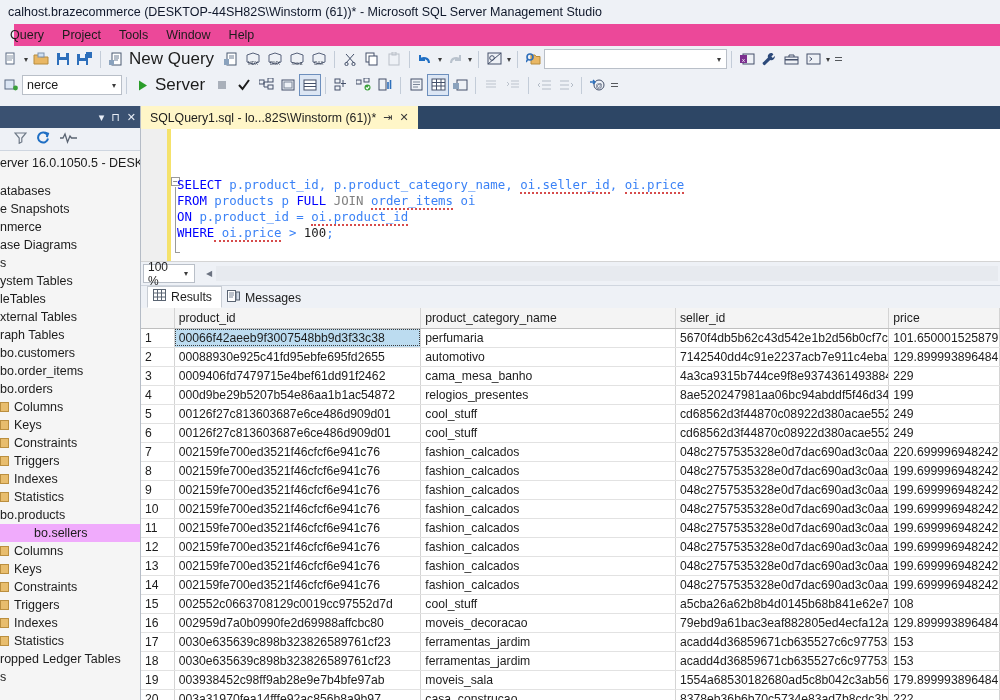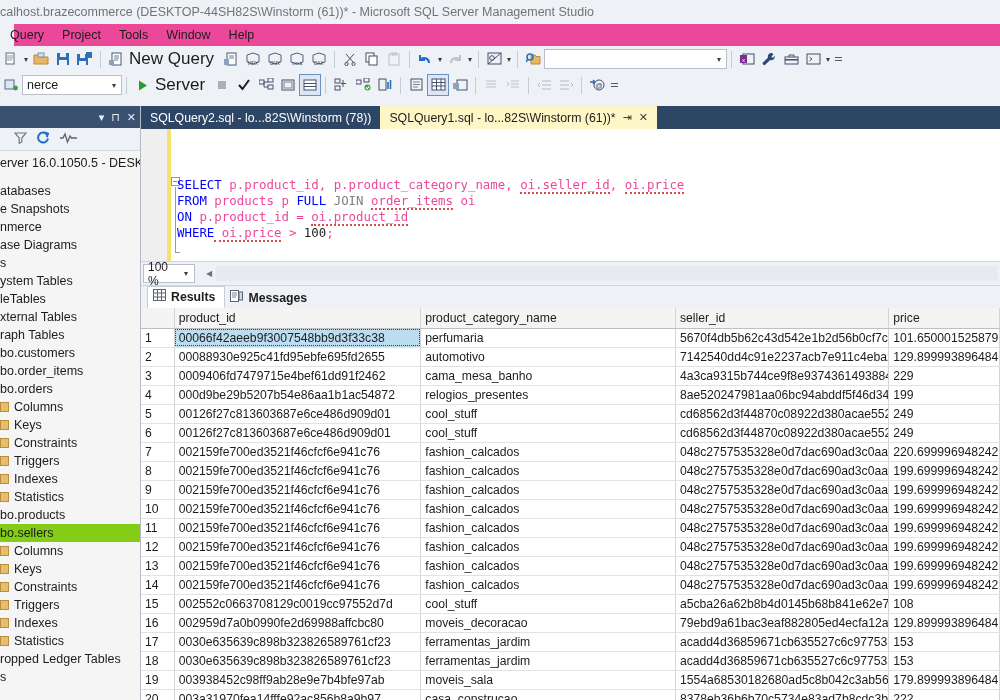--- a/index.html
+++ b/index.html
@@ -11,22 +11,22 @@
     font-size: 12px;
     color: #1e1e1e;
     background: #eef1f6;
   }
   #app { position: relative; width: 1000px; height: 700px; background: #eef1f6; }
 
   
   .titlebar {
     height: 24px; line-height: 24px;
     background: #eef1f6;
-    font-size: 12.5px; color: #737373;
-    padding-left: 0px;
+    font-size: 12.5px; color: #0f172a;
+    padding-left: 8px;
     white-space: nowrap;
     overflow: hidden;
   }
 
   
   .menubar {
     height: 22px; display: flex; align-items: center;
     background: #ec4899;
     padding-left: 0px;
     margin-left: 14px;
@@ -71,21 +71,21 @@
   .oe-cap-btn { font-size: 11px; color: #e9eef6; line-height: 1; }
   .oe-toolbar {
     height: 23px; background: #eef1f6; border-bottom: 1px solid #cfd6e0;
     display: flex; align-items: center; gap: 10px; padding-left: 14px;
   }
   .oe-tree { padding-top: 3px; overflow: hidden; height: 548px; }
   .oe-row {
     height: 18px; line-height: 18px; font-size: 12.5px; color: #1c1c1c;
     white-space: nowrap; display: flex; align-items: center; padding-left: 0;
   }
-  .oe-row.sel { background: #84cc16; }
+  .oe-row.sel { background: #f0abfc; padding-left: 34px; }
   .oe-txt { overflow: hidden; }
   .folder-ic {
     width: 9px; height: 10px; background: #e8bd6d; border: 1px solid #bb8f3f;
     margin-right: 5px; flex: none;
   }
 
   
   .editor-wrap { position: absolute; left: 141px; top: 106px; width: 859px; height: 594px; background: #ffffff; }
 
   .tabstrip { height: 23px; background: #2d4665; display: flex; align-items: stretch; }
@@ -103,21 +103,21 @@
   }
   .code-gutter { position: absolute; left: 0; top: 0; width: 26px; height: 100%; background: #efefef; }
   .code-changebar { position: absolute; left: 26px; top: 0; width: 4px; height: 100%; background: #f5e26b; }
   .code-text {
     position: absolute; left: 36px; top: 48px;
     font-family: "DejaVu Sans Mono", "Liberation Mono", monospace;
     font-size: 12.4px; line-height: 16px; white-space: pre;
   }
   .k-blue { color: #0000ff; }
   .k-gray { color: #808080; }
-  .k-dark { color: #ec4899; }
+  .k-dark { color: #3b82f6; }
   .k-num  { color: #1c1c1c; }
   .squig { text-decoration: none; border-bottom: 2px dotted #d64b4b; padding-bottom: 0px; }
   .collapse-box {
     position: absolute; left: 30px; top: 48px; width: 9px; height: 9px;
     border: 1px solid #9a9a9a; background: #ffffff;
     font-size: 8px; line-height: 7px; text-align: center; color: #555;
     font-family: "DejaVu Sans Mono", monospace;
   }
   .collapse-line {
     position: absolute; left: 34px; top: 58px; width: 1px; height: 66px; background: #9a9a9a;
@@ -137,21 +137,21 @@
     font-size: 12px; padding: 0 3px 0 4px;
   }
   .hscroll-left {
     width: 14px; height: 15px; margin-left: 7px; display:flex; align-items:center; justify-content:center;
     color: #6b7280; font-size: 8px;
   }
   .hscroll-track { flex: 1; height: 15px; background: #e7eaef; margin-right: 2px; }
 
   
   .results-tabs { height: 22px; background: #eef1f6; display: flex; align-items: flex-end; gap: 0; padding-left: 6px; }
-  .rtab { display: flex; align-items: center; gap: 5px; padding: 2px 9px 3px 5px; font-size: 12.3px; color: #1c1c1c; font-weight: bold; }
+  .rtab { display: flex; align-items: center; gap: 5px; padding: 2px 9px 3px 5px; font-size: 12.3px; color: #1c1c1c; }
   .rtab.active { background: #ffffff; border: 1px solid #c8cdd4; border-bottom: 1px solid #ffffff; }
   .grid-wrap { background: #ffffff; height: 416px; overflow: hidden; position: relative; }
 
   table.grid { border-collapse: collapse; table-layout: fixed; width: 859px; }
   table.grid th, table.grid td {
     font-size: 12.2px; font-family: "Liberation Sans", sans-serif;
     border-right: 1px solid #d4d4d4; border-bottom: 1px solid #e2e2e2;
     padding: 0 4px; height: 19px; text-align: left; font-weight: normal;
     white-space: nowrap; overflow: hidden; color: #1c1c1c;
   }
@@ -593,23 +593,20 @@
           <div class="oe-row">
             <span class="oe-txt">s</span>
           </div>
         </div>
     </div>
   </div>
 
   <div class="editor-wrap">
 
     <div class="tabstrip">
-      <div class="tab inactive">
-        <span>SQLQuery2.sql - lo...82S\Winstorm (78))</span>
-      </div>
       <div class="tab active">
         <span>SQLQuery1.sql - lo...82S\Winstorm (61))*</span>
         <span class="pin">⇥</span>
         <span class="x">✕</span>
       </div>
     </div>
 
     <div class="code-area">
       <div class="code-gutter"></div>
       <div class="code-changebar"></div>

